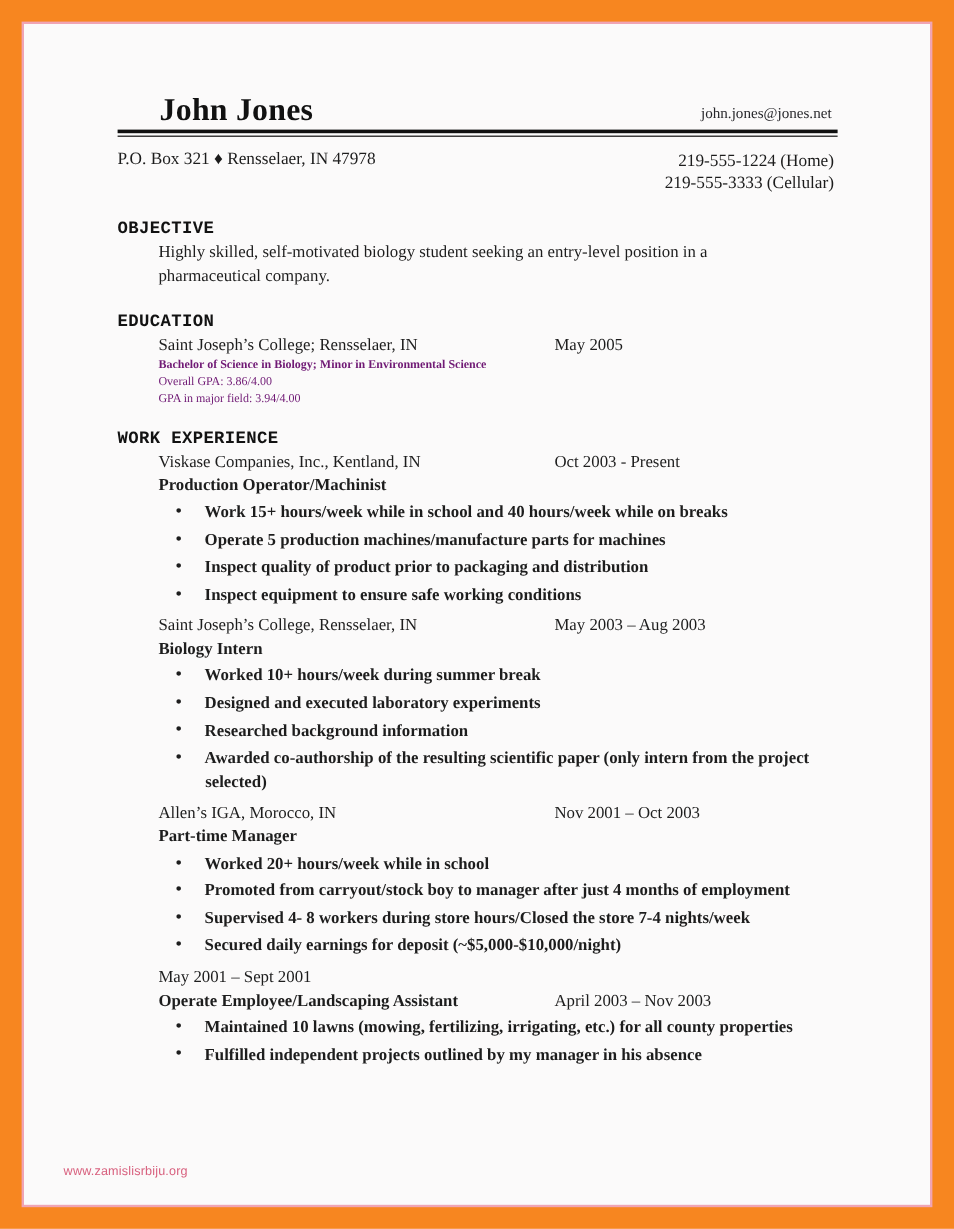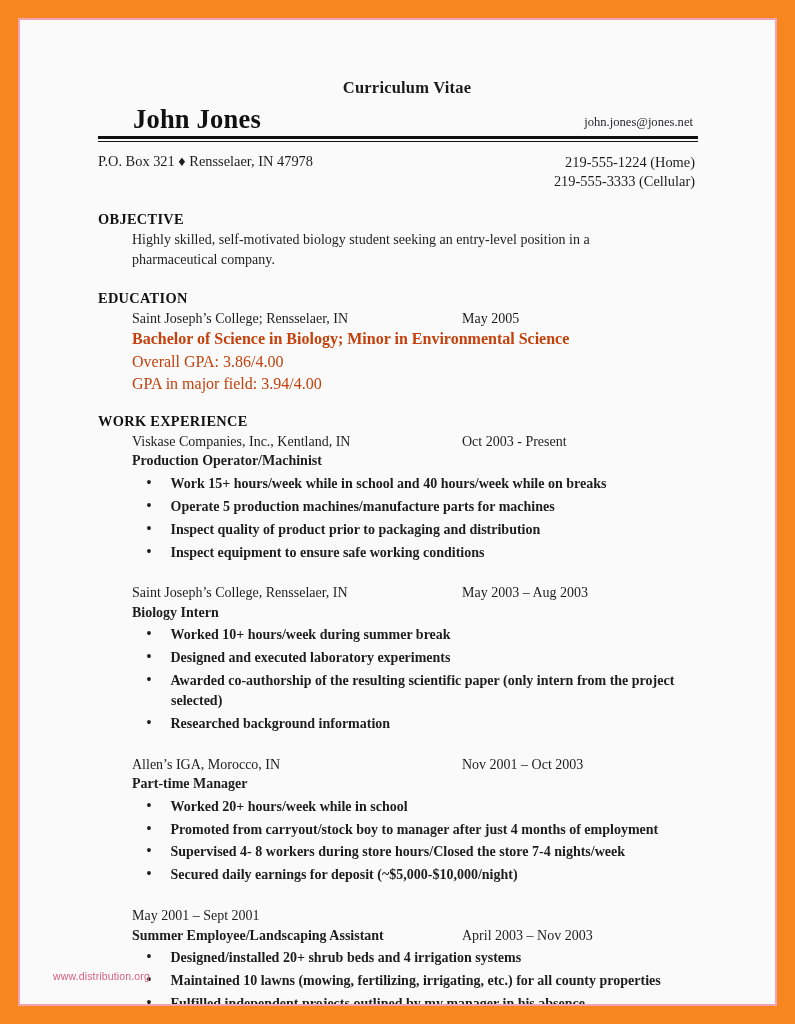--- a/index.html
+++ b/index.html
@@ -89,45 +89,46 @@
   .section {
     margin-top: 20px;
   }
   .section.tight { margin-top: 18px; }
   .sec-head {
     font-weight: bold;
     font-size: 14.4px;
     letter-spacing: 0.3px;
     color: #121212;
     margin-bottom: 2px;
+    font-family: Liberation Mono, monospace;
   }
   .indent {
     padding-left: 34px;
   }
   .para {
     font-size: 14px;
     line-height: 1.42;
     color: #1d1d1d;
     max-width: 500px;
   }
   .entry { margin-top: 0; }
-  .entry + .entry { margin-top: 21px; }
+  .entry + .entry { margin-top: 6px; }
   .line2col {
     display: flex;
     font-size: 14px;
     color: #1d1d1d;
     line-height: 1.39;
   }
   .l2-left { width: 330px; flex: none; }
   .l2-right { flex: 1; }
   .bold { font-weight: bold; }
   .gpa {
-    font-size: 16px;
+    font-size: 10px;
     line-height: 1.39;
-    color: #c2410c;
+    color: #701a75;
   }
   ul.bullets {
     list-style: none;
     margin: 3px 0 0 0;
     padding: 0 0 0 12px;
     font-weight: bold;
   }
   ul.bullets li {
     position: relative;
     font-size: 14px;
@@ -157,21 +158,20 @@
   }
 </style>
 </head>
 <body>
 
 <div class="frame">
   <div class="page">
 
     <div class="doc">
 
-      <div class="cv-title">Curriculum Vitae</div>
 
       <div class="name-row">
         <div class="name">John Jones</div>
         <div class="email">john.jones@jones.net</div>
       </div>
 
       <div class="rule"></div>
 
       <div class="contact-row">
         <div class="contact-left">P.O. Box 321 ♦ Rensselaer, IN 47978</div>
@@ -223,22 +223,22 @@
               <div class="line2col">
                 <div class="l2-left">Saint Joseph’s College, Rensselaer, IN</div>
                 <div class="l2-right">May 2003 – Aug 2003</div>
               </div>
               <div class="line2col">
                 <div class="l2-left bold">Biology Intern</div>
               </div>
               <ul class="bullets">
                 <li>Worked 10+ hours/week during summer break</li>
                 <li>Designed and executed laboratory experiments</li>
+                <li>Researched background information</li>
                 <li>Awarded co-authorship of the resulting scientific paper (only intern from the project selected)</li>
-                <li>Researched background information</li>
               </ul>
             </div>
             <div class="entry">
               <div class="line2col">
                 <div class="l2-left">Allen’s IGA, Morocco, IN</div>
                 <div class="l2-right">Nov 2001 – Oct 2003</div>
               </div>
               <div class="line2col">
                 <div class="l2-left bold">Part-time Manager</div>
               </div>
@@ -247,30 +247,29 @@
                 <li>Promoted from carryout/stock boy to manager after just 4 months of employment</li>
                 <li>Supervised 4- 8 workers during store hours/Closed the store 7-4 nights/week</li>
                 <li>Secured daily earnings for deposit (~$5,000-$10,000/night)</li>
               </ul>
             </div>
             <div class="entry">
               <div class="line2col">
                 <div class="l2-right">May 2001 – Sept 2001</div>
               </div>
               <div class="line2col">
-                <div class="l2-left bold">Summer Employee/Landscaping Assistant</div>
+                <div class="l2-left bold">Operate Employee/Landscaping Assistant</div>
                 <div class="l2-right">April 2003 – Nov 2003</div>
               </div>
               <ul class="bullets">
-                <li>Designed/installed 20+ shrub beds and 4 irrigation systems</li>
                 <li>Maintained 10 lawns (mowing, fertilizing, irrigating, etc.) for all county properties</li>
                 <li>Fulfilled independent projects outlined by my manager in his absence</li>
               </ul>
             </div>
           </div>
       </div>
 
     </div>
 
-    <div class="watermark">www.distribution.org</div>
+    <div class="watermark">www.zamislisrbiju.org</div>
 
   </div>
 </div>
 
 </body></html>

